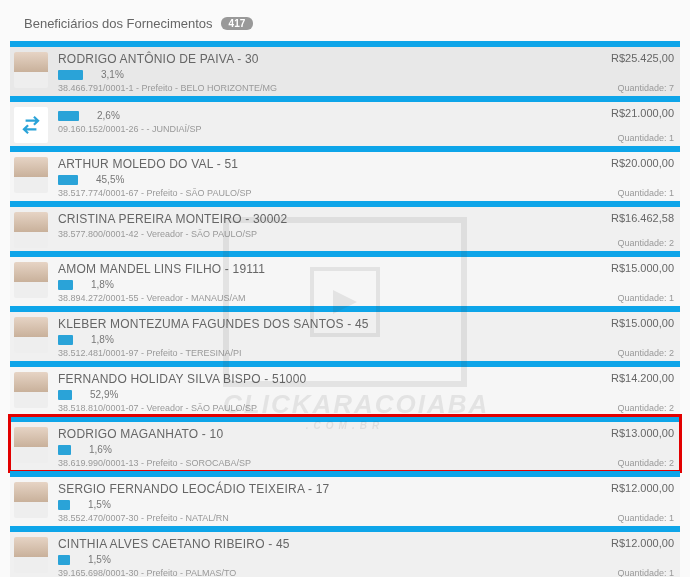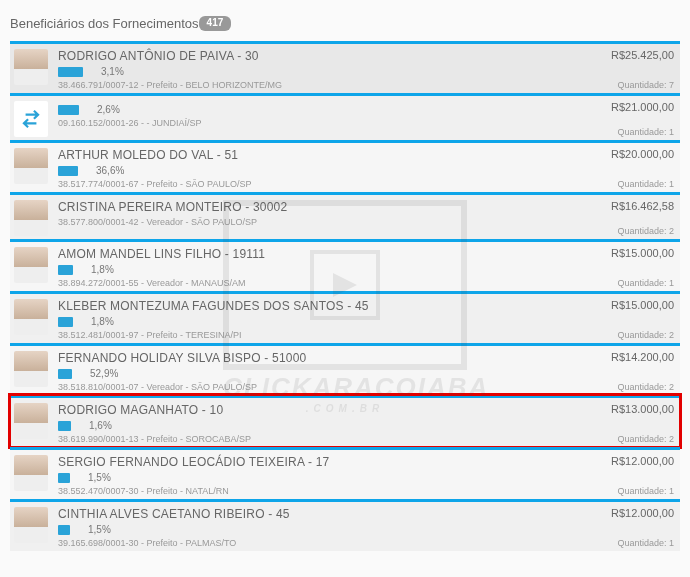--- a/index.html
+++ b/index.html
@@ -1,21 +1,21 @@
 <!DOCTYPE html>
 <html><head>
 <meta charset="utf-8">
 <style>
   * { box-sizing: border-box; margin: 0; padding: 0; }
   body { font-family: Arial, Helvetica, sans-serif; background: #fafafa; font-size: 12px; color: #555; width: 690px; }
   .container { padding: 8px 10px; position: relative; }
-  .header { display: flex; padding: 8px 0 10px 0; }
+  .header { display: flex; align-items: center; gap: 8px; padding: 8px 0 10px 0; margin-left: 14px; }
   .header-title { font-size: 13px; color: #666; }
   .count-badge { background: #999; color: #fff; border-radius: 6px; padding: 1px 8px; font-size: 10px; font-weight: bold; }
-  .row { display: flex; align-items: stretch; border-top: 3px solid #0ea5e9; padding: 5px 6px 3px 4px; position: relative; }
+  .row { display: flex; align-items: stretch; border-top: 6px solid #0ea5e9; padding: 5px 6px 3px 4px; position: relative; }
   .row:nth-child(odd) { background: #f6f6f6; }
   .row:nth-child(even) { background: #f0f0f0; }
   .row-selected { background: #e8e8e8 !important; }
   .row.highlighted { outline: 3px solid #e20000; outline-offset: -1px; }
   .avatar { width: 34px; height: 36px; background: linear-gradient(180deg,#e6d4c5 0%, #c9b19b 55%, #eee 56%); border-radius: 2px; flex-shrink: 0; margin-right: 10px; }
   .avatar.icon { background:#fff; display:flex; align-items:center; justify-content:center; }
   .avatar.icon svg { width: 26px; height: 26px; }
   .mid { flex: 1; min-width: 0; }
   .name { font-size: 12px; color: #666; font-weight: 500; letter-spacing: .2px; }
   .bar-row { display: flex; align-items: center; gap: 18px; margin-top: 3px; }
@@ -44,21 +44,21 @@
 
   <div id="list">
       <div class="row row-selected">
         <div class="avatar"></div>
         <div class="mid">
           <div class="name">RODRIGO ANTÔNIO DE PAIVA - 30</div>
           <div class="bar-row">
             <div class="bar" style="width: 25px;"></div>
             <span class="pct">3,1%</span>
           </div>
-          <div class="meta">38.466.791/0007-12 - Prefeito - BELO HORIZONTE/MG</div>
+          <div class="meta">38.466.791/0001-1 - Prefeito - BELO HORIZONTE/MG</div>
         </div>
         <div class="right">
           <div class="amount">R$25.425,00</div>
           <div class="qty">Quantidade: 7</div>
         </div>
       </div>
       <div class="row">
         <div class="avatar icon">
           <svg viewBox="0 0 24 24">
             <path fill="#2aa3d8" d="M7 7h9l-2-2 1.4-1.4L20 8l-4.6 4.4L14 11l2-2H7V7zm10 10H8l2 2-1.4 1.4L4 16l4.6-4.4L10 13l-2 2h9v2z"></path>
@@ -75,21 +75,21 @@
           <div class="amount">R$21.000,00</div>
           <div class="qty">Quantidade: 1</div>
         </div>
       </div>
       <div class="row">
         <div class="avatar"></div>
         <div class="mid">
           <div class="name">ARTHUR MOLEDO DO VAL - 51</div>
           <div class="bar-row">
             <div class="bar" style="width: 20px;"></div>
-            <span class="pct">36,6%</span>
+            <span class="pct">45,5%</span>
           </div>
           <div class="meta">38.517.774/0001-67 - Prefeito - SÃO PAULO/SP</div>
         </div>
         <div class="right">
           <div class="amount">R$20.000,00</div>
           <div class="qty">Quantidade: 1</div>
         </div>
       </div>
       <div class="row">
         <div class="avatar"></div>

